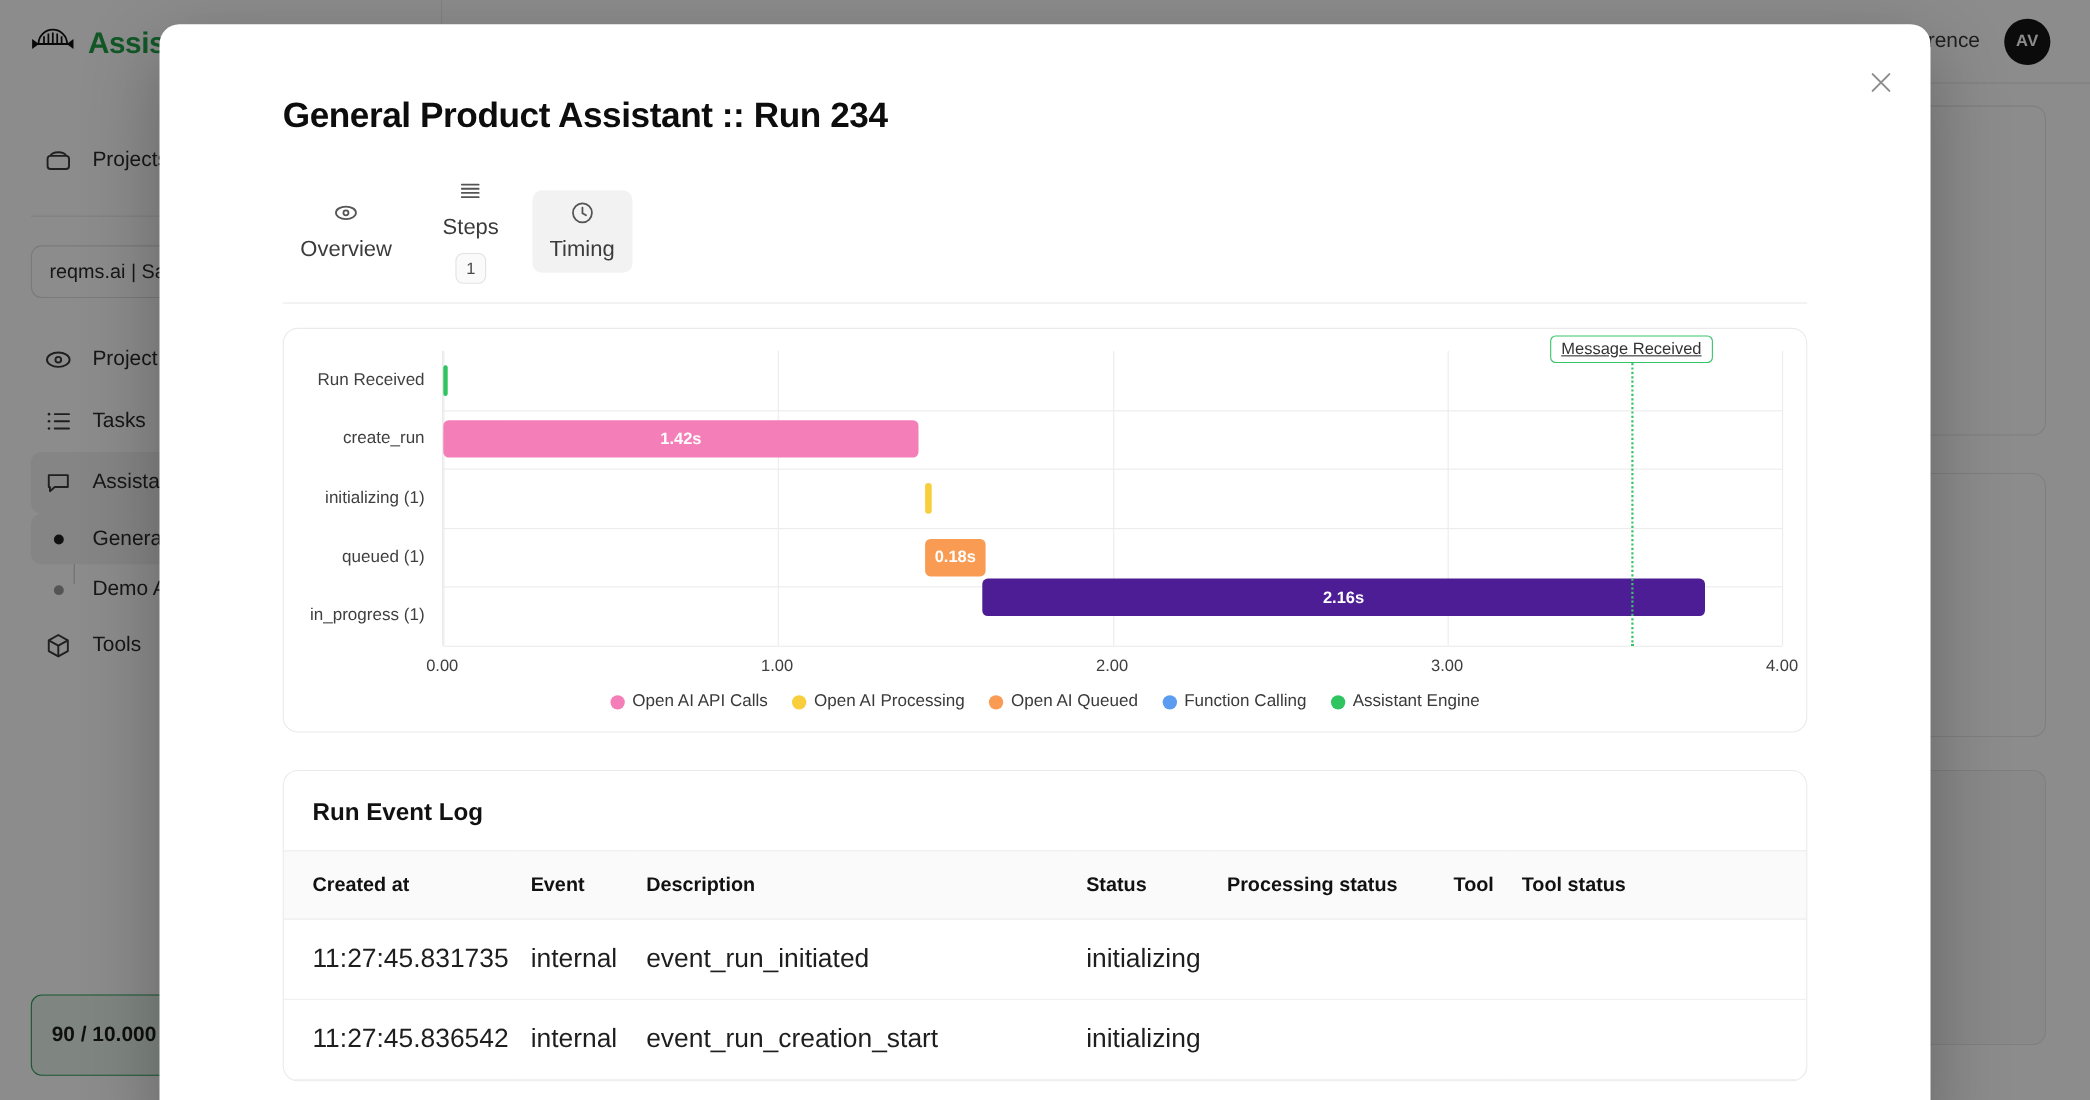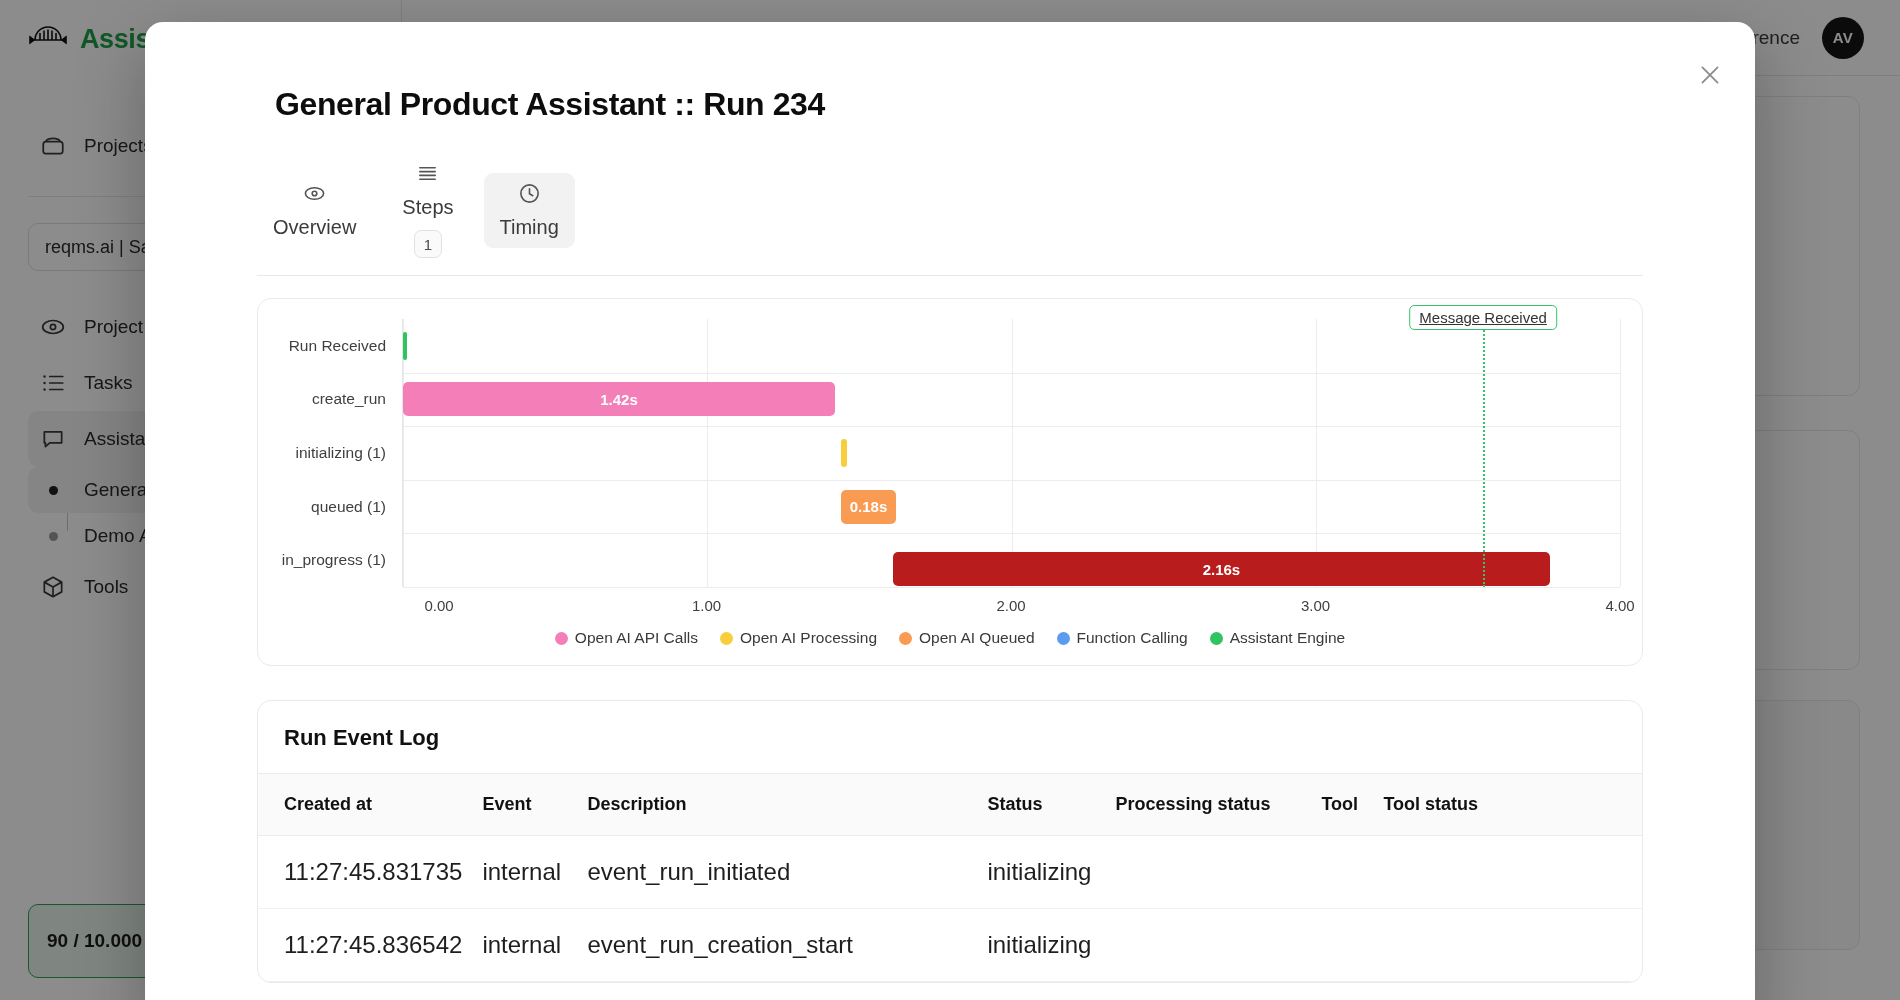--- a/index.html
+++ b/index.html
@@ -86,21 +86,21 @@
     position: absolute; left: 145px; top: 22px; width: 1610px; height: 1010px;
     background: #ffffff; border-radius: 18px; overflow: hidden;
     box-shadow: 0 24px 70px rgba(0,0,0,.28);
   }
   .modal-close {
     position: absolute; right: 28px; top: 36px; width: 34px; height: 34px;
     display: flex; align-items: center; justify-content: center; color: #8d8d8d;
   }
   .modal-inner { padding: 64px 112px 0 112px; }
 
-  .modal-title { font-size: 32px; font-weight: 700; color: #0d0d0d; letter-spacing: -0.4px; margin-left: 18px; }
+  .modal-title { font-size: 32px; font-weight: 700; color: #0d0d0d; letter-spacing: -0.4px; }
 
   .tabs { display: flex; align-items: center; gap: 14px; margin-top: 30px; border-bottom: 1px solid #e9e9e9; }
   .tab {
     display: flex; align-items: center; gap: 11px;
     padding: 9px 16px; border-radius: 9px; font-size: 20px; color: #3b3b3b; margin-bottom: 8px; flex-direction: column;
   }
   .tab.active { background: #f2f2f2; }
   .tab-ico { width: 23px; height: 23px; color: #555; flex: none; }
   .tab-badge {
     min-width: 28px; height: 28px; padding: 0 8px; border: 1px solid #e2e2e2; border-radius: 7px;
@@ -343,26 +343,26 @@
             <div class="row-line" style="top: 268px;"></div>
             <div class="vline" style="left: 0%;"></div>
             <div class="vline" style="left: 25%;"></div>
             <div class="vline" style="left: 50%;"></div>
             <div class="vline" style="left: 75%;"></div>
             <div class="vline" style="left: 100%;"></div>
             <div class="bar tick-only" style="left: 0%; width: 0.32%; top: 26.8px; background: rgb(47, 196, 95); height: 28px;"></div>
             <div class="bar" style="left: 0%; width: 35.5%; top: 80.4px; background: rgb(244, 127, 184);">1.42s</div>
             <div class="bar tick-only" style="left: 36%; width: 0.5%; top: 134px; background: rgb(248, 206, 61); height: 28px;"></div>
             <div class="bar" style="left: 36%; width: 4.5%; top: 187.6px; background: rgb(249, 155, 82);">0.18s</div>
-            <div class="bar" style="left: 40.25%; width: 54%; top: 250px; background: #b91c1c;">2.16s</div>
+            <div class="bar" style="left: 40.25%; width: 54%; top: 224px; background: #4c1d95;">2.16s</div>
             <div class="marker-line" style="left: 88.75%; border-left-color: rgb(54, 196, 106);"></div>
             <div class="marker-label" style="left: 88.75%; top: -14px; border-color: rgb(54, 196, 106); text-decoration: underline;">Message Received</div>
           </div>
         <div class="x-axis" id="x-axis">
-            <div class="x-tick" style="left: 0%; margin-left: 37px;">0.00</div>
+            <div class="x-tick" style="left: 0%;">0.00</div>
             <div class="x-tick" style="left: 25%;">1.00</div>
             <div class="x-tick" style="left: 50%;">2.00</div>
             <div class="x-tick" style="left: 75%;">3.00</div>
             <div class="x-tick" style="left: 100%;">4.00</div>
           </div>
       </div>
       <div class="legend" id="legend">
           <div class="legend-item">
             <span class="legend-dot" style="background: rgb(244, 127, 184);"></span>
             <span>Open AI API Calls</span>

